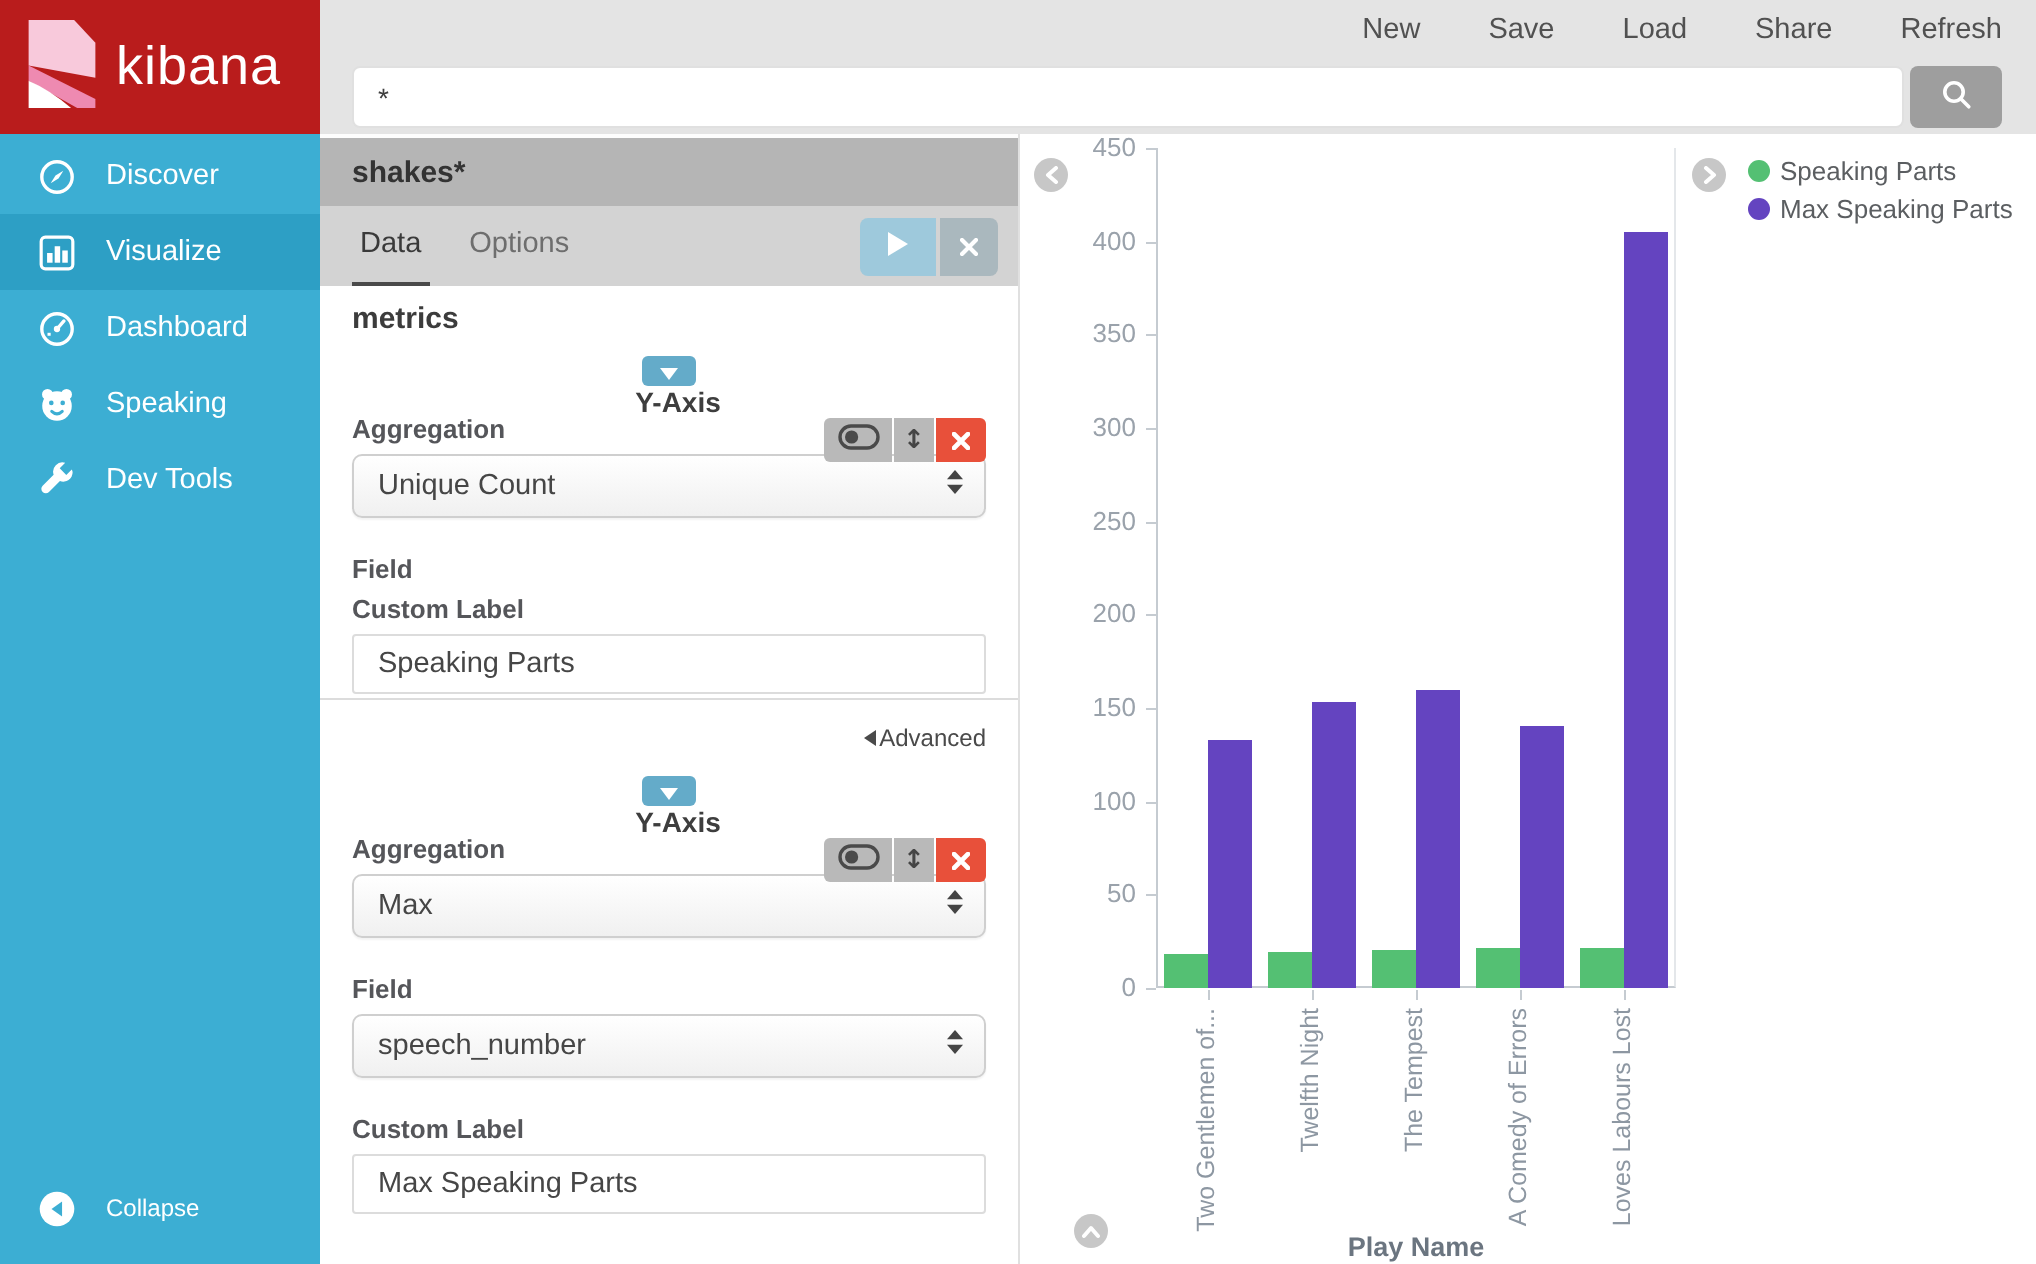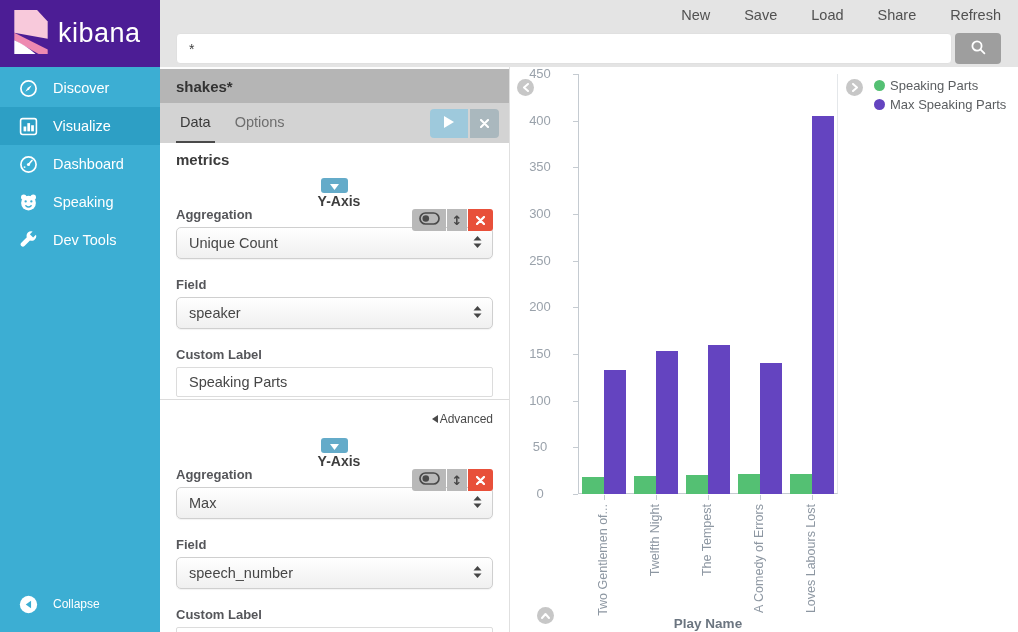--- a/index.html
+++ b/index.html
@@ -3,21 +3,21 @@
 <meta charset="utf-8">
 <style>
   * { box-sizing: border-box; margin: 0; padding: 0; }
   html, body { width: 1018px; height: 632px; overflow: hidden; }
   body { font-family: "Liberation Sans", "DejaVu Sans", sans-serif; font-size: 14px; color: #444; background: #fff; }
 
   #app { display: flex; width: 1018px; height: 632px; }
 
   
   .sidebar { width: 160px; flex: 0 0 160px; background: #3caed3; display: flex; flex-direction: column; }
-  .logo-block { height: 67px; background: #4c1d95; display: flex; align-items: center; padding-left: 13px; }
+  .logo-block { height: 67px; background: #b91c1c; display: flex; align-items: center; padding-left: 13px; }
   .logo-text { color: #fff; font-size: 27px; font-weight: 400; letter-spacing: .5px; margin-left: 9px; }
   .nav { flex: 1; padding-top: 2px; }
   .nav-item { height: 38px; display: flex; align-items: center; padding-left: 19px; color: #fff; font-size: 14.5px; cursor: pointer; }
   .nav-item.active { background: #2d9fc5; }
   .nav-icon { width: 19px; height: 19px; margin-right: 15px; display: inline-flex; align-items: center; justify-content: center; }
   .collapse-item { height: 44px; display: flex; align-items: center; padding-left: 19px; color: #fff; font-size: 12px; cursor: pointer; margin-bottom: 6px; }
 
   
   .main { flex: 1; display: flex; flex-direction: column; min-width: 0; }
   .topbar { height: 67px; background: #e4e4e4; flex: 0 0 67px; }
@@ -62,21 +62,21 @@
   
   .chart-panel { flex: 1; position: relative; background: #fff; min-width: 0; }
   .circle-btn { position: absolute; width: 17px; height: 17px; border-radius: 50%; background: #c7c7c7; border: none; cursor: pointer; display: flex; align-items: center; justify-content: center; padding: 0; }
   .legend { position: absolute; left: 364px; top: 11px; display: flex; flex-direction: column; gap: 4px; }
   .legend-row { display: flex; align-items: center; cursor: pointer; }
   .legend-dot { width: 11px; height: 11px; border-radius: 50%; margin-right: 5px; flex: 0 0 11px; }
   .legend-label { font-size: 13px; color: #5b5e61; white-space: nowrap; }
 
   .plot-area { position: absolute; left: 68px; top: 7px; width: 260px; height: 420px; border-left: 1px solid #c5cbd1; border-bottom: 1px solid #c5cbd1; border-right: 1px solid #e4e7ea; }
   .bar { position: absolute; }
-  .ytick-label { position: absolute; width: 56px; left: 2px; text-align: center; font-size: 13px; color: #9aa2ab; }
+  .ytick-label { position: absolute; width: 56px; left: 2px; text-align: right; font-size: 13px; color: #9aa2ab; }
   .ytick-mark { position: absolute; width: 5px; height: 1px; background: #c5cbd1; left: 63px; }
   .xtick-mark { position: absolute; width: 1px; height: 5px; background: #c5cbd1; top: 428px; }
   .xtick-label { position: absolute; top: 437px; writing-mode: vertical-rl; transform: rotate(180deg); font-size: 12.5px; color: #8d97a2; white-space: nowrap; }
   .xaxis-title { position: absolute; left: 68px; width: 260px; top: 549px; text-align: center; font-size: 13.5px; font-weight: bold; color: #6b7580; }
 </style>
 </head>
 <body>
 
 <div id="app">
 
@@ -247,29 +247,20 @@
             <span class="sel-value">Unique Count</span>
             <span>
               <svg width="9" height="12" viewBox="0 0 9 12">
                   <polygon points="4.5,0 8.5,4.6 0.5,4.6" fill="#444"></polygon>
                   <polygon points="4.5,12 8.5,7.4 0.5,7.4" fill="#444"></polygon>
                 </svg>
             </span>
           </div>
 
           <div class="field-label">Field</div>
-          <div class="select-box">
-            <span class="sel-value">speaker</span>
-            <span>
-              <svg width="9" height="12" viewBox="0 0 9 12">
-                  <polygon points="4.5,0 8.5,4.6 0.5,4.6" fill="#444"></polygon>
-                  <polygon points="4.5,12 8.5,7.4 0.5,7.4" fill="#444"></polygon>
-                </svg>
-            </span>
-          </div>
 
           <div class="field-label">Custom Label</div>
           <input class="text-input" type="text" value="Speaking Parts" style="">
 
           <hr class="section-divider">
 
           <div class="advanced-row">
             <span class="advanced-link">
               <span>
                 <svg width="6" height="8" viewBox="0 0 6 8">

